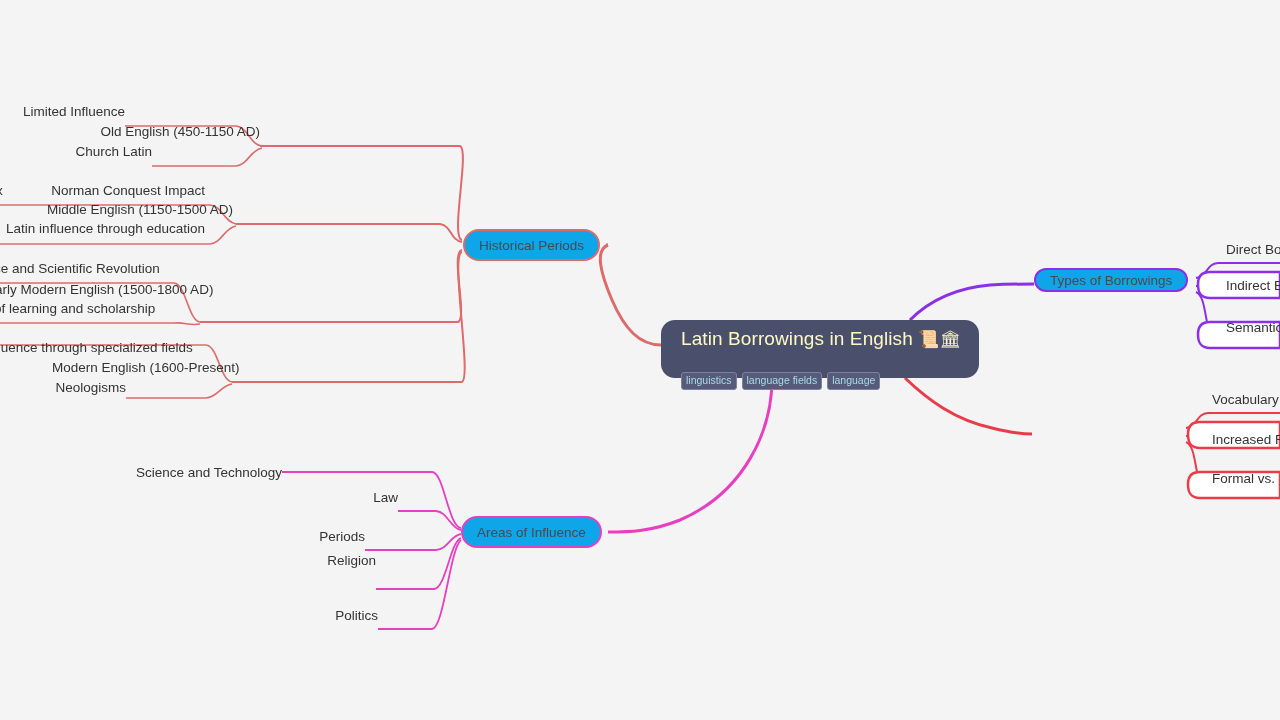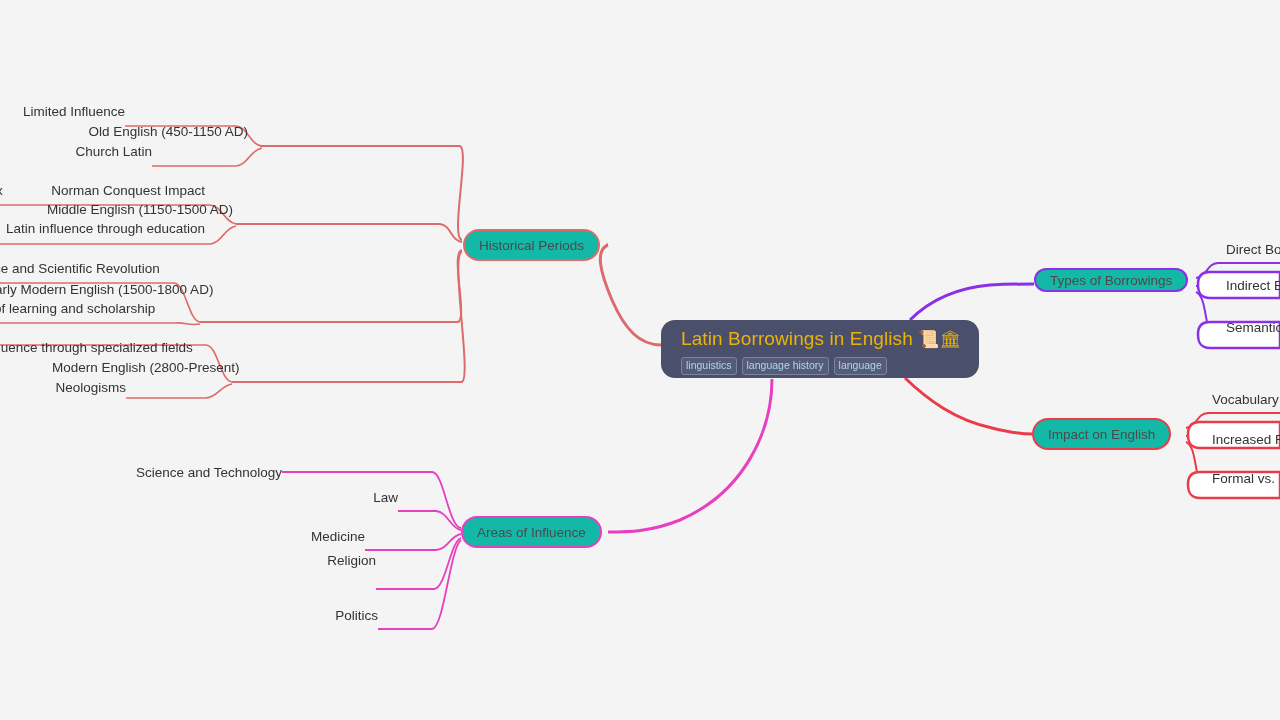--- a/index.html
+++ b/index.html
@@ -17,43 +17,43 @@
   .central {
     position: absolute;
     left: 661px; top: 320px;
     width: 318px; height: 58px;
     background: #4a4f6b;
     border-radius: 14px;
     box-sizing: border-box;
     padding: 8px 20px 0 20px;
   }
   .central-title {
-    color: #eab308;
+    color: #fef9c3;
     font-size: 19px;
     letter-spacing: .1px;
     white-space: nowrap;
     line-height: 22px;
   }
   .central-emoji { font-size: 17px; }
-  .tagrow { margin-top: 6px; display: flex; gap: 5px; }
+  .tagrow { margin-top: 21px; display: flex; gap: 5px; }
   .tag {
     background: #565b79;
     border: 1px solid #7b83a3;
     border-radius: 3px;
     color: #a8dbe8;
     font-size: 10.5px;
     line-height: 13px;
     padding: 1px 4px 2px 4px;
     white-space: nowrap;
   }
 
   
   .boxnode {
     position: absolute;
-    background: #14b8a6;
+    background: #0ea5e9;
     border-radius: 999px;
     box-sizing: border-box;
     display: flex; align-items: center; justify-content: center;
     color: #4a4a4a;
     font-size: 13.5px;
     white-space: nowrap;
     padding: 0 14px;
   }
   .b-red    { border: 2.5px solid #dd6b6b; }
   .b-pink   { border: 2.5px solid #e83fc0; }
@@ -128,57 +128,56 @@
     <path d="M 1200 472 C 1190 472 1188 478 1188 484 C 1188 492 1190 498 1200 498 L 1280 498 L 1280 472 Z" fill="#ffffff" stroke="#ea3b49" stroke-width="2.5"></path>
   </svg>
 
   <div class="central">
     <div class="central-title">
       <span>Latin Borrowings in English</span>
       <span class="central-emoji">📜🏛</span>
     </div>
     <div class="tagrow">
       <span class="tag">linguistics</span>
-      <span class="tag">language history</span>
+      <span class="tag">language fields</span>
       <span class="tag">language</span>
     </div>
   </div>
 
   <div class="boxnode b-red" style="left:463px; top:229px; height:32px;">Historical Periods</div>
 
-  <div class="leaf r" style="left:68px; top:123px; width:180px;">Old English (450-1150 AD)</div>
+  <div class="leaf r" style="left:80px; top:123px; width:180px;">Old English (450-1150 AD)</div>
   <div class="leaf r" style="left:-20px; top:103px; width:145px;">Limited Influence</div>
   <div class="leaf r" style="left:12px; top:143px; width:140px;">Church Latin</div>
 
   <div class="leaf r" style="left:44px; top:201px; width:192px;text-align:center;">Middle English (1150-1500 AD)</div>
   <div class="leaf r" style="left:-140px; top:182px; width:345px;">Norman Conquest Impact</div>
   <div class="leaf r" style="left:-235px; top:220px; width:440px;">Latin influence through education</div>
   <div class="leaf l" style="left:-4px; top:182px; width:20px;">x</div>
 
   <div class="leaf r" style="left:-14px; top:281px; width:214px;">Early Modern English (1500-1800 AD)</div>
   <div class="leaf l" style="left:-6px; top:260px; width:230px;">ce and Scientific Revolution</div>
   <div class="leaf l" style="left:-6px; top:300px; width:230px;">of learning and scholarship</div>
 
-  <div class="leaf r" style="left:52px; top:359px; width:180px;">Modern English (2800-Present)</div>
+  <div class="leaf r" style="left:52px; top:359px; width:180px;">Modern English (1600-Present)</div>
   <div class="leaf l" style="left:-6px; top:339px; width:240px;">fluence through specialized fields</div>
   <div class="leaf r" style="left:-14px; top:379px; width:140px;">Neologisms</div>
 
   <div class="boxnode b-pink" style="left:461px; top:516px; height:32px;">Areas of Influence</div>
 
   <div class="leaf r" style="left:102px; top:464px; width:180px;">Science and Technology</div>
   <div class="leaf r" style="left:268px; top:489px; width:130px;">Law</div>
-  <div class="leaf r" style="left:215px; top:528px; width:150px;">Medicine</div>
+  <div class="leaf r" style="left:215px; top:528px; width:150px;">Periods</div>
   <div class="leaf r" style="left:226px; top:552px; width:150px;">Religion</div>
   <div class="leaf r" style="left:228px; top:607px; width:150px;">Politics</div>
 
   <div class="boxnode b-purple" style="left:1034px; top:268px; height:24px;">Types of Borrowings</div>
 
   <div class="leaf l" style="left:1226px; top:241px; width:120px;">Direct Bo</div>
   <div class="leaf l" style="left:1226px; top:277px; width:120px;">Indirect B</div>
   <div class="leaf l" style="left:1226px; top:319px; width:120px;">Semantic</div>
 
-  <div class="boxnode b-crimson" style="left:1032px; top:418px; height:32px;">Impact on English</div>
 
   <div class="leaf l" style="left:1212px; top:391px; width:120px;">Vocabulary</div>
   <div class="leaf l" style="left:1212px; top:431px; width:120px;">Increased F</div>
   <div class="leaf l" style="left:1212px; top:470px; width:120px;">Formal vs. I</div>
 
 </div>
 
 </body></html>

